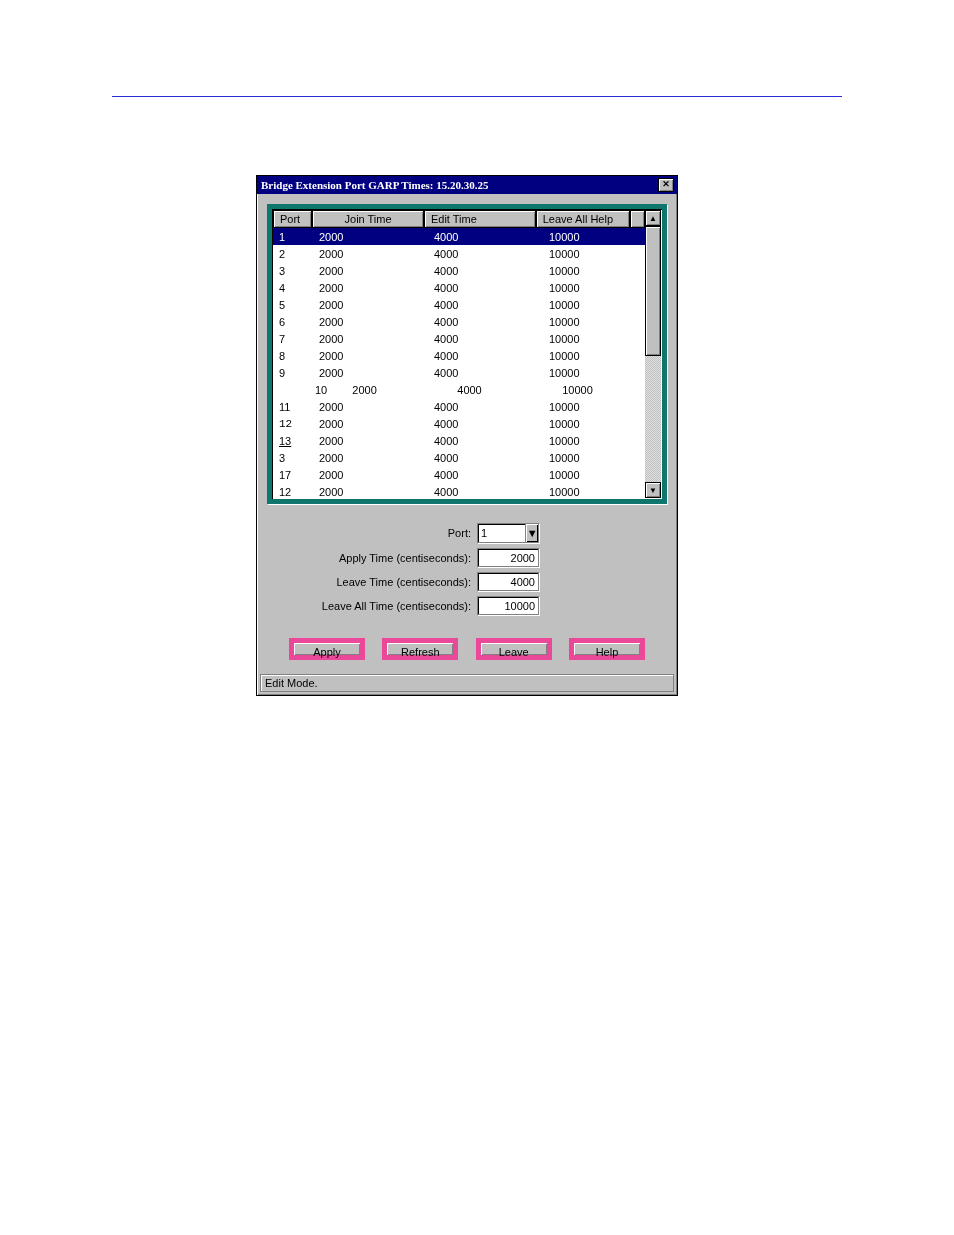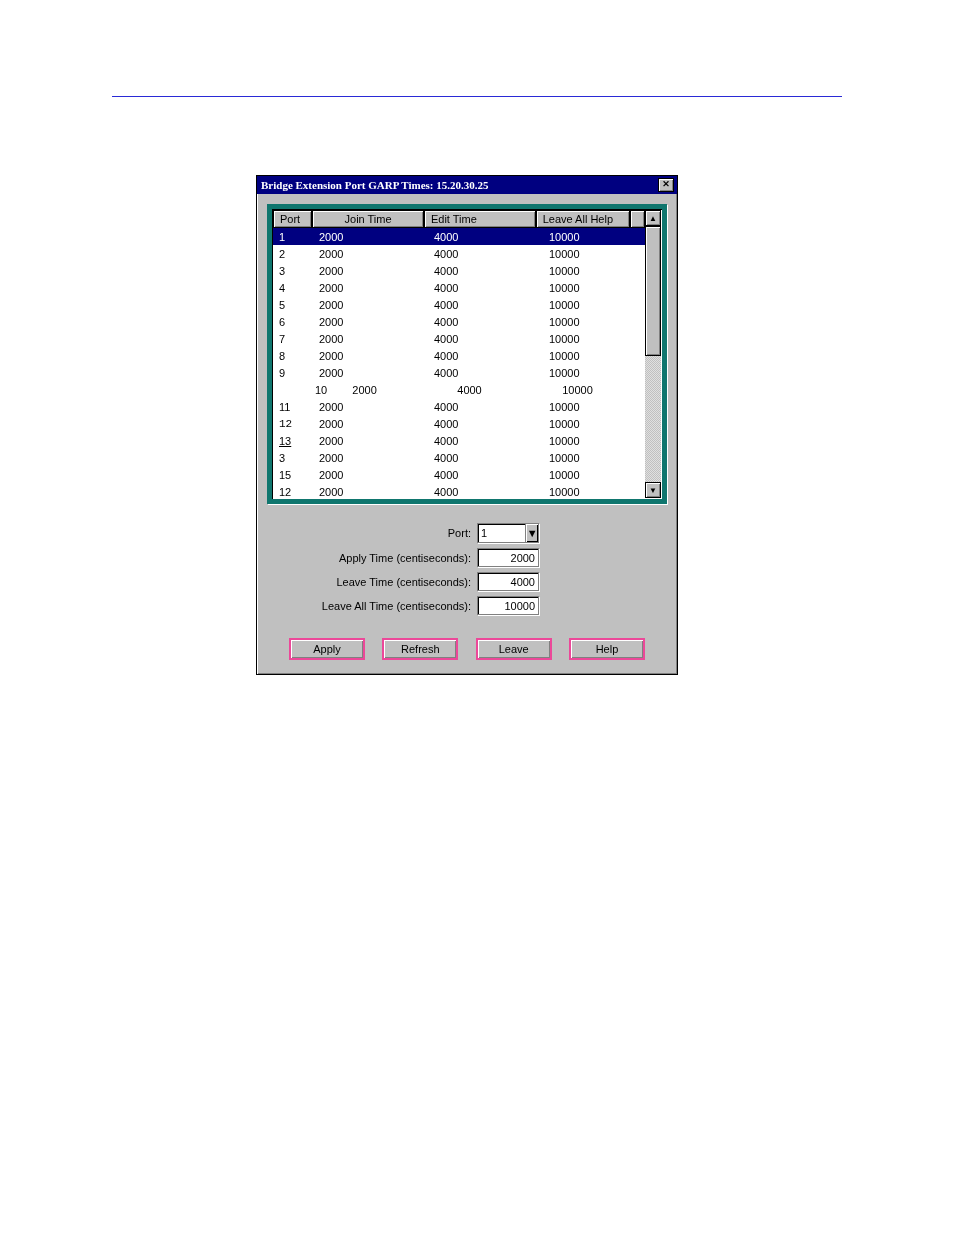--- a/index.html
+++ b/index.html
@@ -178,21 +178,21 @@
     cursor: default;
   }
   .btnrow {
     display: flex;
     justify-content: space-between;
     padding: 12px 22px 10px 22px;
   }
   .winbtn {
     width: 76px; height: 22px;
     background: #c0c0c0;
-    border: 2px solid #ec4899;
+    border: 5px solid #ec4899;
     box-shadow: inset 1px 1px 0 #fff, inset -1px -1px 0 #808080;
     font: 11px "MS Sans Serif", Arial, sans-serif;
     cursor: default;
     text-align: center;
     padding-top: 3px;
   }
   .statusbar {
     margin: 0 3px 3px 3px;
     height: 18px;
     background: #c0c0c0;
@@ -305,21 +305,21 @@
                 <div class="cell" style="width: 115px;">4000</div>
                 <div class="cell" style="width: 97px;">10000</div>
               </div>
               <div class="row">
                 <div class="cell" style="width: 40px;">3</div>
                 <div class="cell" style="width: 115px;">2000</div>
                 <div class="cell" style="width: 115px;">4000</div>
                 <div class="cell" style="width: 97px;">10000</div>
               </div>
               <div class="row">
-                <div class="cell" style="width: 40px;">15</div>
+                <div class="cell" style="width: 40px;">17</div>
                 <div class="cell" style="width: 115px;">2000</div>
                 <div class="cell" style="width: 115px;">4000</div>
                 <div class="cell" style="width: 97px;">10000</div>
               </div>
               <div class="row">
                 <div class="cell" style="width: 40px;">12</div>
                 <div class="cell" style="width: 115px;">2000</div>
                 <div class="cell" style="width: 115px;">4000</div>
                 <div class="cell" style="width: 97px;">10000</div>
               </div>
@@ -357,14 +357,17 @@
       </div>
 
       <div class="btnrow">
         <div class="winbtn">Apply</div>
         <div class="winbtn">Refresh</div>
         <div class="winbtn">Leave</div>
         <div class="winbtn">Help</div>
       </div>
     </div>
 
+    <div class="statusbar">
+      <span>Edit Mode.</span>
+    </div>
   </div>
 </div>
 
 </body></html>

